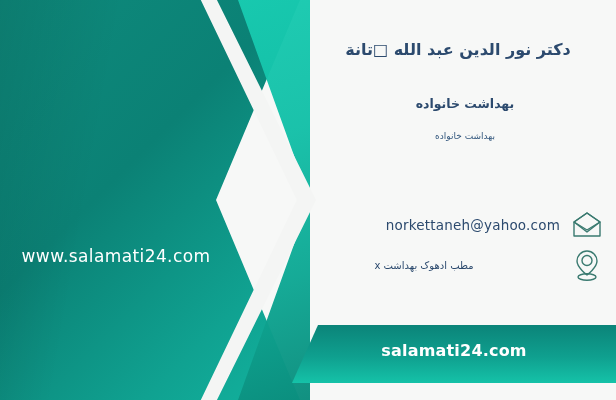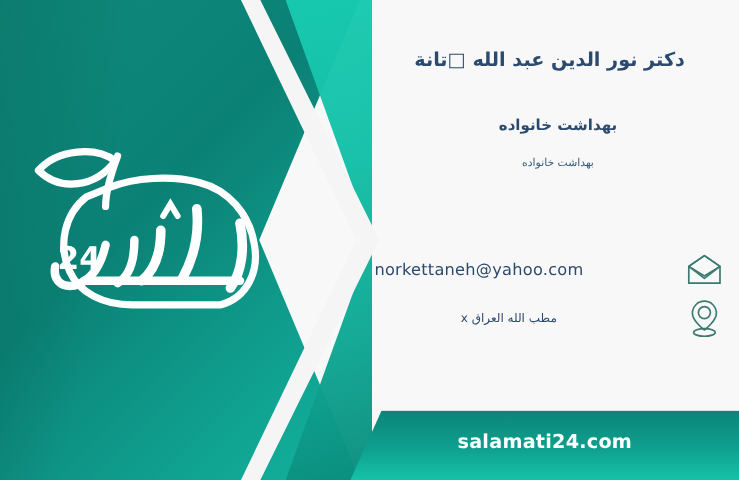--- a/index.html
+++ b/index.html
@@ -156,21 +156,21 @@
   .contact-icon svg { display: block; }
   .contact-text {
     flex: 1;
     text-align: left;
     color: #2c4a6e;
     padding-left: 4px;
     padding-right: 6px;
   }
   .contact-text.email {
     direction: ltr;
-    text-align: left;
+    text-align: right;
     font-size: 13.5px;
     letter-spacing: 0.2px;
   }
   .contact-text.phone {
     direction: ltr;
     text-align: center;
     font-size: 14px;
     letter-spacing: 0.6px;
     padding-right: 30px;
   }
@@ -178,21 +178,21 @@
     direction: rtl;
     text-align: center;
     font-size: 10px;
     padding-right: 30px;
   }
 
   
   .footer-bar {
     position: absolute;
     left: 292px;
-    bottom: 0;
+    bottom: 17px;
     width: 324px;
     height: 58px;
     background: linear-gradient(180deg, #0b8479 0%, #0fa08f 55%, #15c2a8 100%);
     clip-path: polygon(26px 0, 100% 0, 100% 100%, 0 100%);
   }
   .footer-text {
     position: absolute;
     left: 0;
     top: 16px;
     width: 100%;
@@ -208,42 +208,21 @@
 <body>
 
 <div class="card">
 
   <div class="brand-panel"></div>
   <div class="brand-wedge"></div>
   <div class="chevron-stripe"></div>
 
   <div class="panel-shadow"></div>
 
-  <div class="logo">
-    <svg viewBox="0 0 220 160" xmlns="http://www.w3.org/2000/svg">
-
-      <path d="M58 56 C40 70 34 96 44 118 C52 136 72 146 96 146
-               L170 146 C192 140 202 118 198 96
-               C194 70 176 50 152 44 C128 38 98 40 78 48 Z" fill="none" stroke="#ffffff" stroke-width="6" stroke-linecap="round"></path>
-
-      <path d="M18 34 C34 16 66 14 82 26 C66 48 36 52 18 34 Z" fill="none" stroke="#ffffff" stroke-width="6" stroke-linejoin="round"></path>
-
-      <path d="M84 22 C78 38 74 52 74 64" fill="none" stroke="#ffffff" stroke-width="6" stroke-linecap="round"></path>
-
-      <path d="M186 78 C190 98 188 118 178 132" fill="none" stroke="#ffffff" stroke-width="8" stroke-linecap="round"></path>
-      <path d="M150 66 C152 86 148 106 138 124" fill="none" stroke="#ffffff" stroke-width="8" stroke-linecap="round"></path>
-      <path d="M122 72 L128 62 L134 72" fill="none" stroke="#ffffff" stroke-width="5" stroke-linecap="round"></path>
-      <path d="M120 84 C120 104 114 118 104 126" fill="none" stroke="#ffffff" stroke-width="8" stroke-linecap="round"></path>
-      <path d="M98 92 C98 110 94 122 84 128" fill="none" stroke="#ffffff" stroke-width="7" stroke-linecap="round"></path>
-      <path d="M74 96 C70 114 62 126 48 130 C36 132 30 124 32 114" fill="none" stroke="#ffffff" stroke-width="7" stroke-linecap="round"></path>
-      <path d="M56 126 L78 126 L110 126 L150 126 L186 126" fill="none" stroke="#ffffff" stroke-width="7" stroke-linecap="round"></path>
-
-      <text x="34" y="116" fill="#ffffff" font-size="26" font-weight="bold" font-family="DejaVu Sans, sans-serif" direction="ltr">24</text>
-    </svg>
-  </div>
+  <div class="logo-url">www.salamati24.com</div>
 
   <div class="content">
 
     <div class="doctor-name">دکتر نور الدین عبد الله □تانة</div>
 
     <div class="specialty-main">بهداشت خانواده</div>
 
     <div class="specialty-sub">بهداشت خانواده</div>
 
     <div class="contacts">
@@ -262,21 +241,21 @@
 
       <div class="contact-row">
         <div class="contact-icon">
           <svg width="30" height="34" viewBox="0 0 30 34" xmlns="http://www.w3.org/2000/svg">
             <path d="M15 3 C9.5 3 5 7.5 5 13 C5 19.5 15 27 15 27
                      C15 27 25 19.5 25 13 C25 7.5 20.5 3 15 3 Z" fill="none" stroke="#3a7a70" stroke-width="1.4" stroke-linejoin="round"></path>
             <circle cx="15" cy="12.5" r="5" fill="none" stroke="#3a7a70" stroke-width="1.4"></circle>
             <ellipse cx="15" cy="29" rx="9" ry="3.2" fill="none" stroke="#3a7a70" stroke-width="1.4"></ellipse>
           </svg>
         </div>
-        <div class="contact-text address">مطب الله العراق x</div>
+        <div class="contact-text address">مطب ادهوک بهداشت x</div>
       </div>
 
     </div>
   </div>
 
   <div class="footer-bar">
     <div class="footer-text">salamati24.com</div>
   </div>
 
 </div>

